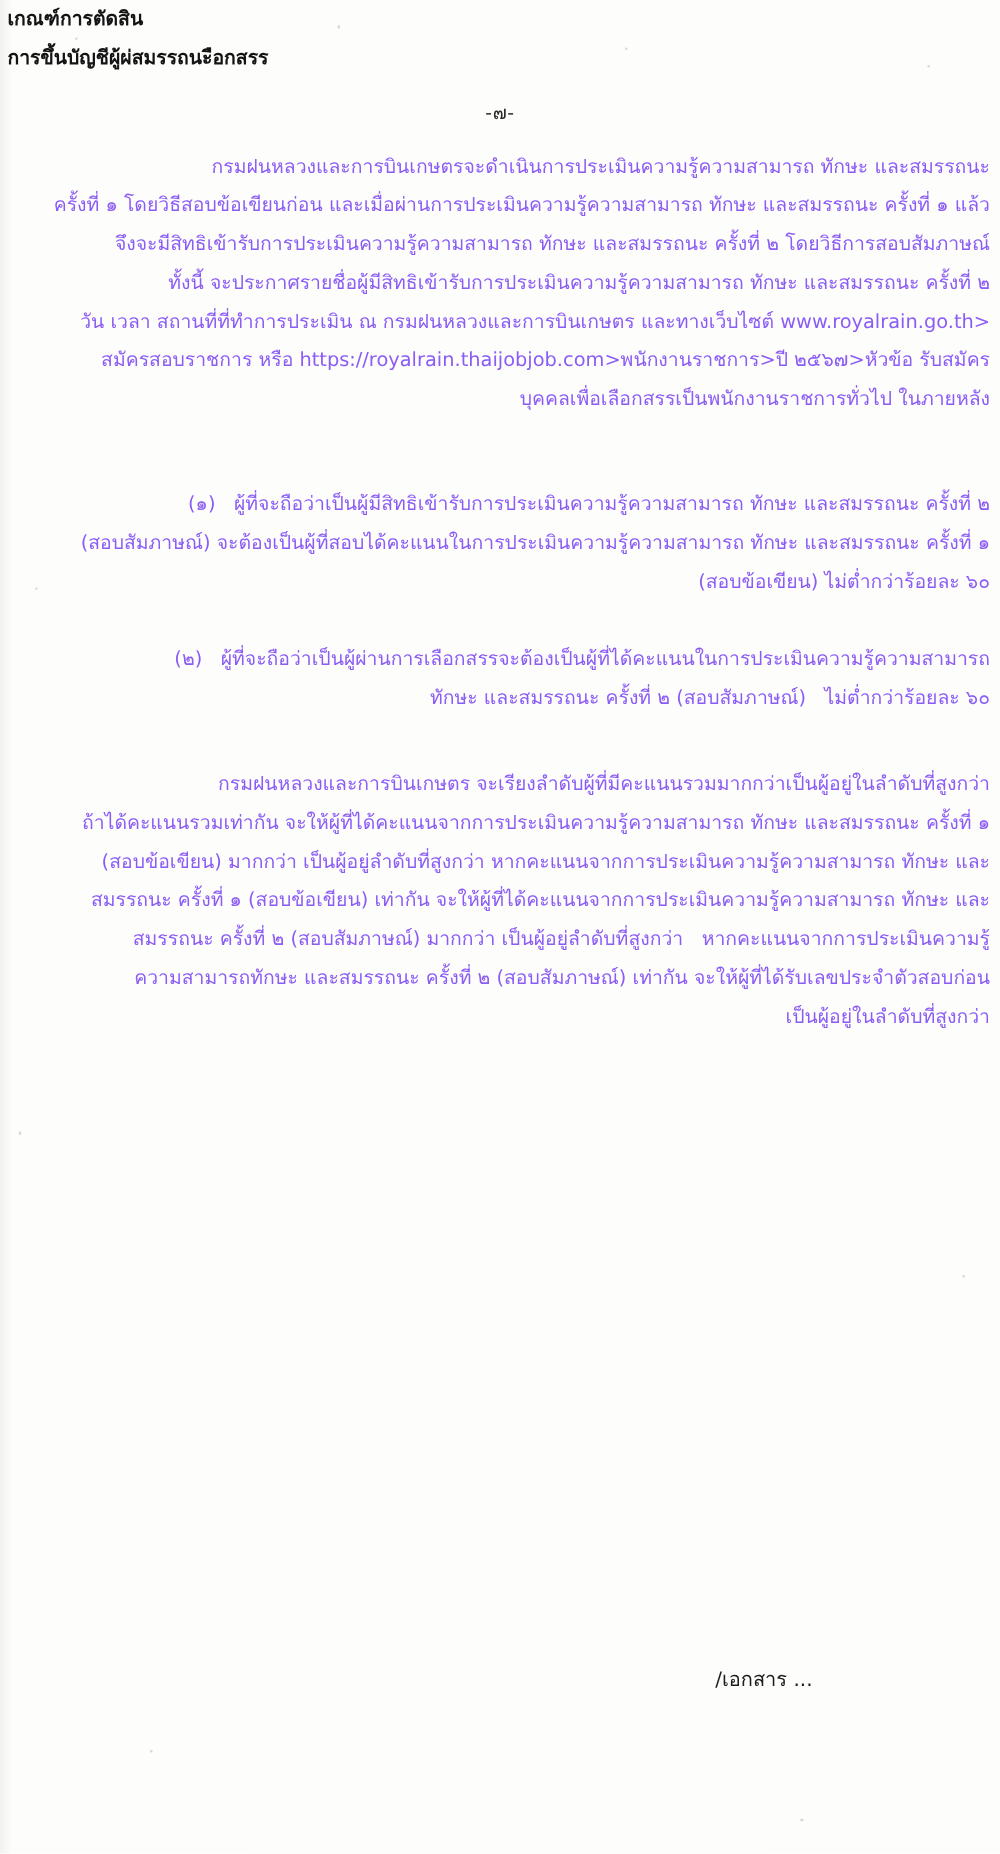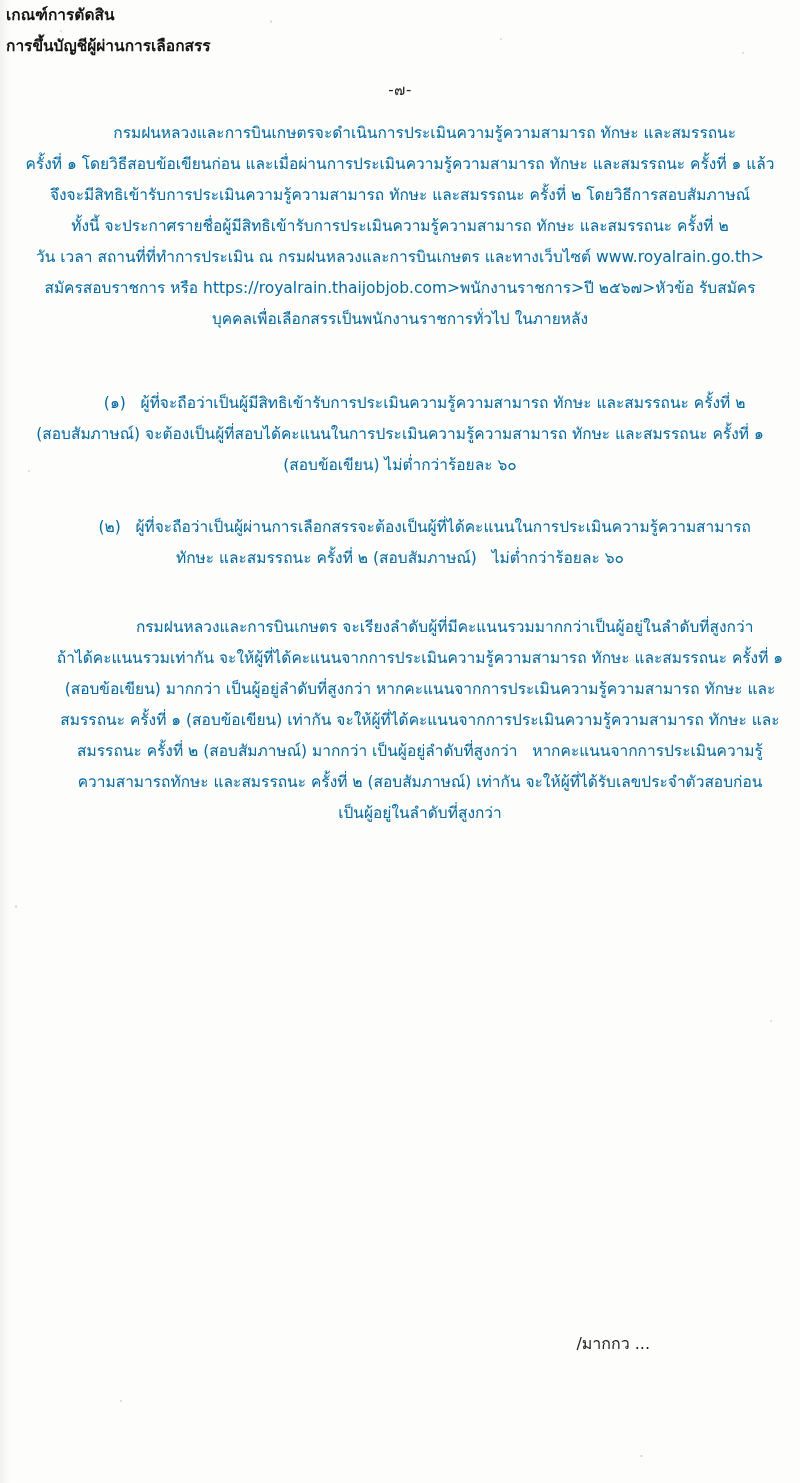--- a/index.html
+++ b/index.html
@@ -37,22 +37,22 @@
     position: absolute;
     left: 0;
     width: 800px;
     padding: 0 8px 0 8px;
     box-sizing: border-box;
   }
   p.para {
     margin: 0;
     font-size: 15.5px;
     line-height: 31px;
-    color: #0369a1;
-    text-align: center;
+    color: #8b5cf6;
+    text-align: right;
     white-space: pre-wrap;
     word-break: break-word;
   }
   .heading {
     margin: 0;
     font-size: 15.5px;
     line-height: 31px;
     color: #141414;
     font-weight: 600;
   }
@@ -121,28 +121,28 @@
 (สอบสัมภาษณ์) จะต้องเป็นผู้ที่สอบได้คะแนนในการประเมินความรู้ความสามารถ ทักษะ และสมรรถนะ ครั้งที่ ๑
 (สอบข้อเขียน) ไม่ต่ำกว่าร้อยละ ๖๐</p>
   </div>
 
   <div class="body-block blk3">
     <p class="para">          (๒)   ผู้ที่จะถือว่าเป็นผู้ผ่านการเลือกสรรจะต้องเป็นผู้ที่ได้คะแนนในการประเมินความรู้ความสามารถ
 ทักษะ และสมรรถนะ ครั้งที่ ๒ (สอบสัมภาษณ์)   ไม่ต่ำกว่าร้อยละ ๖๐</p>
   </div>
 
   <div class="blk-head2">
-    <p class="heading">การขึ้นบัญชีผู้ผ่านการเลือกสรร</p>
+    <p class="heading">การขึ้นบัญชีผู้ผ่สมรรถนะือกสรร</p>
   </div>
 
   <div class="body-block blk4">
     <p class="para">          กรมฝนหลวงและการบินเกษตร จะเรียงลำดับผู้ที่มีคะแนนรวมมากกว่าเป็นผู้อยู่ในลำดับที่สูงกว่า
 ถ้าได้คะแนนรวมเท่ากัน จะให้ผู้ที่ได้คะแนนจากการประเมินความรู้ความสามารถ ทักษะ และสมรรถนะ ครั้งที่ ๑
 (สอบข้อเขียน) มากกว่า เป็นผู้อยู่ลำดับที่สูงกว่า หากคะแนนจากการประเมินความรู้ความสามารถ ทักษะ และ
 สมรรถนะ ครั้งที่ ๑ (สอบข้อเขียน) เท่ากัน จะให้ผู้ที่ได้คะแนนจากการประเมินความรู้ความสามารถ ทักษะ และ
 สมรรถนะ ครั้งที่ ๒ (สอบสัมภาษณ์) มากกว่า เป็นผู้อยู่ลำดับที่สูงกว่า   หากคะแนนจากการประเมินความรู้
 ความสามารถทักษะ และสมรรถนะ ครั้งที่ ๒ (สอบสัมภาษณ์) เท่ากัน จะให้ผู้ที่ได้รับเลขประจำตัวสอบก่อน
 เป็นผู้อยู่ในลำดับที่สูงกว่า</p>
   </div>
 
-  <div class="footer-note">/มากกว ...</div>
+  <div class="footer-note">/เอกสาร ...</div>
 
 </div>
 
 </body></html>

